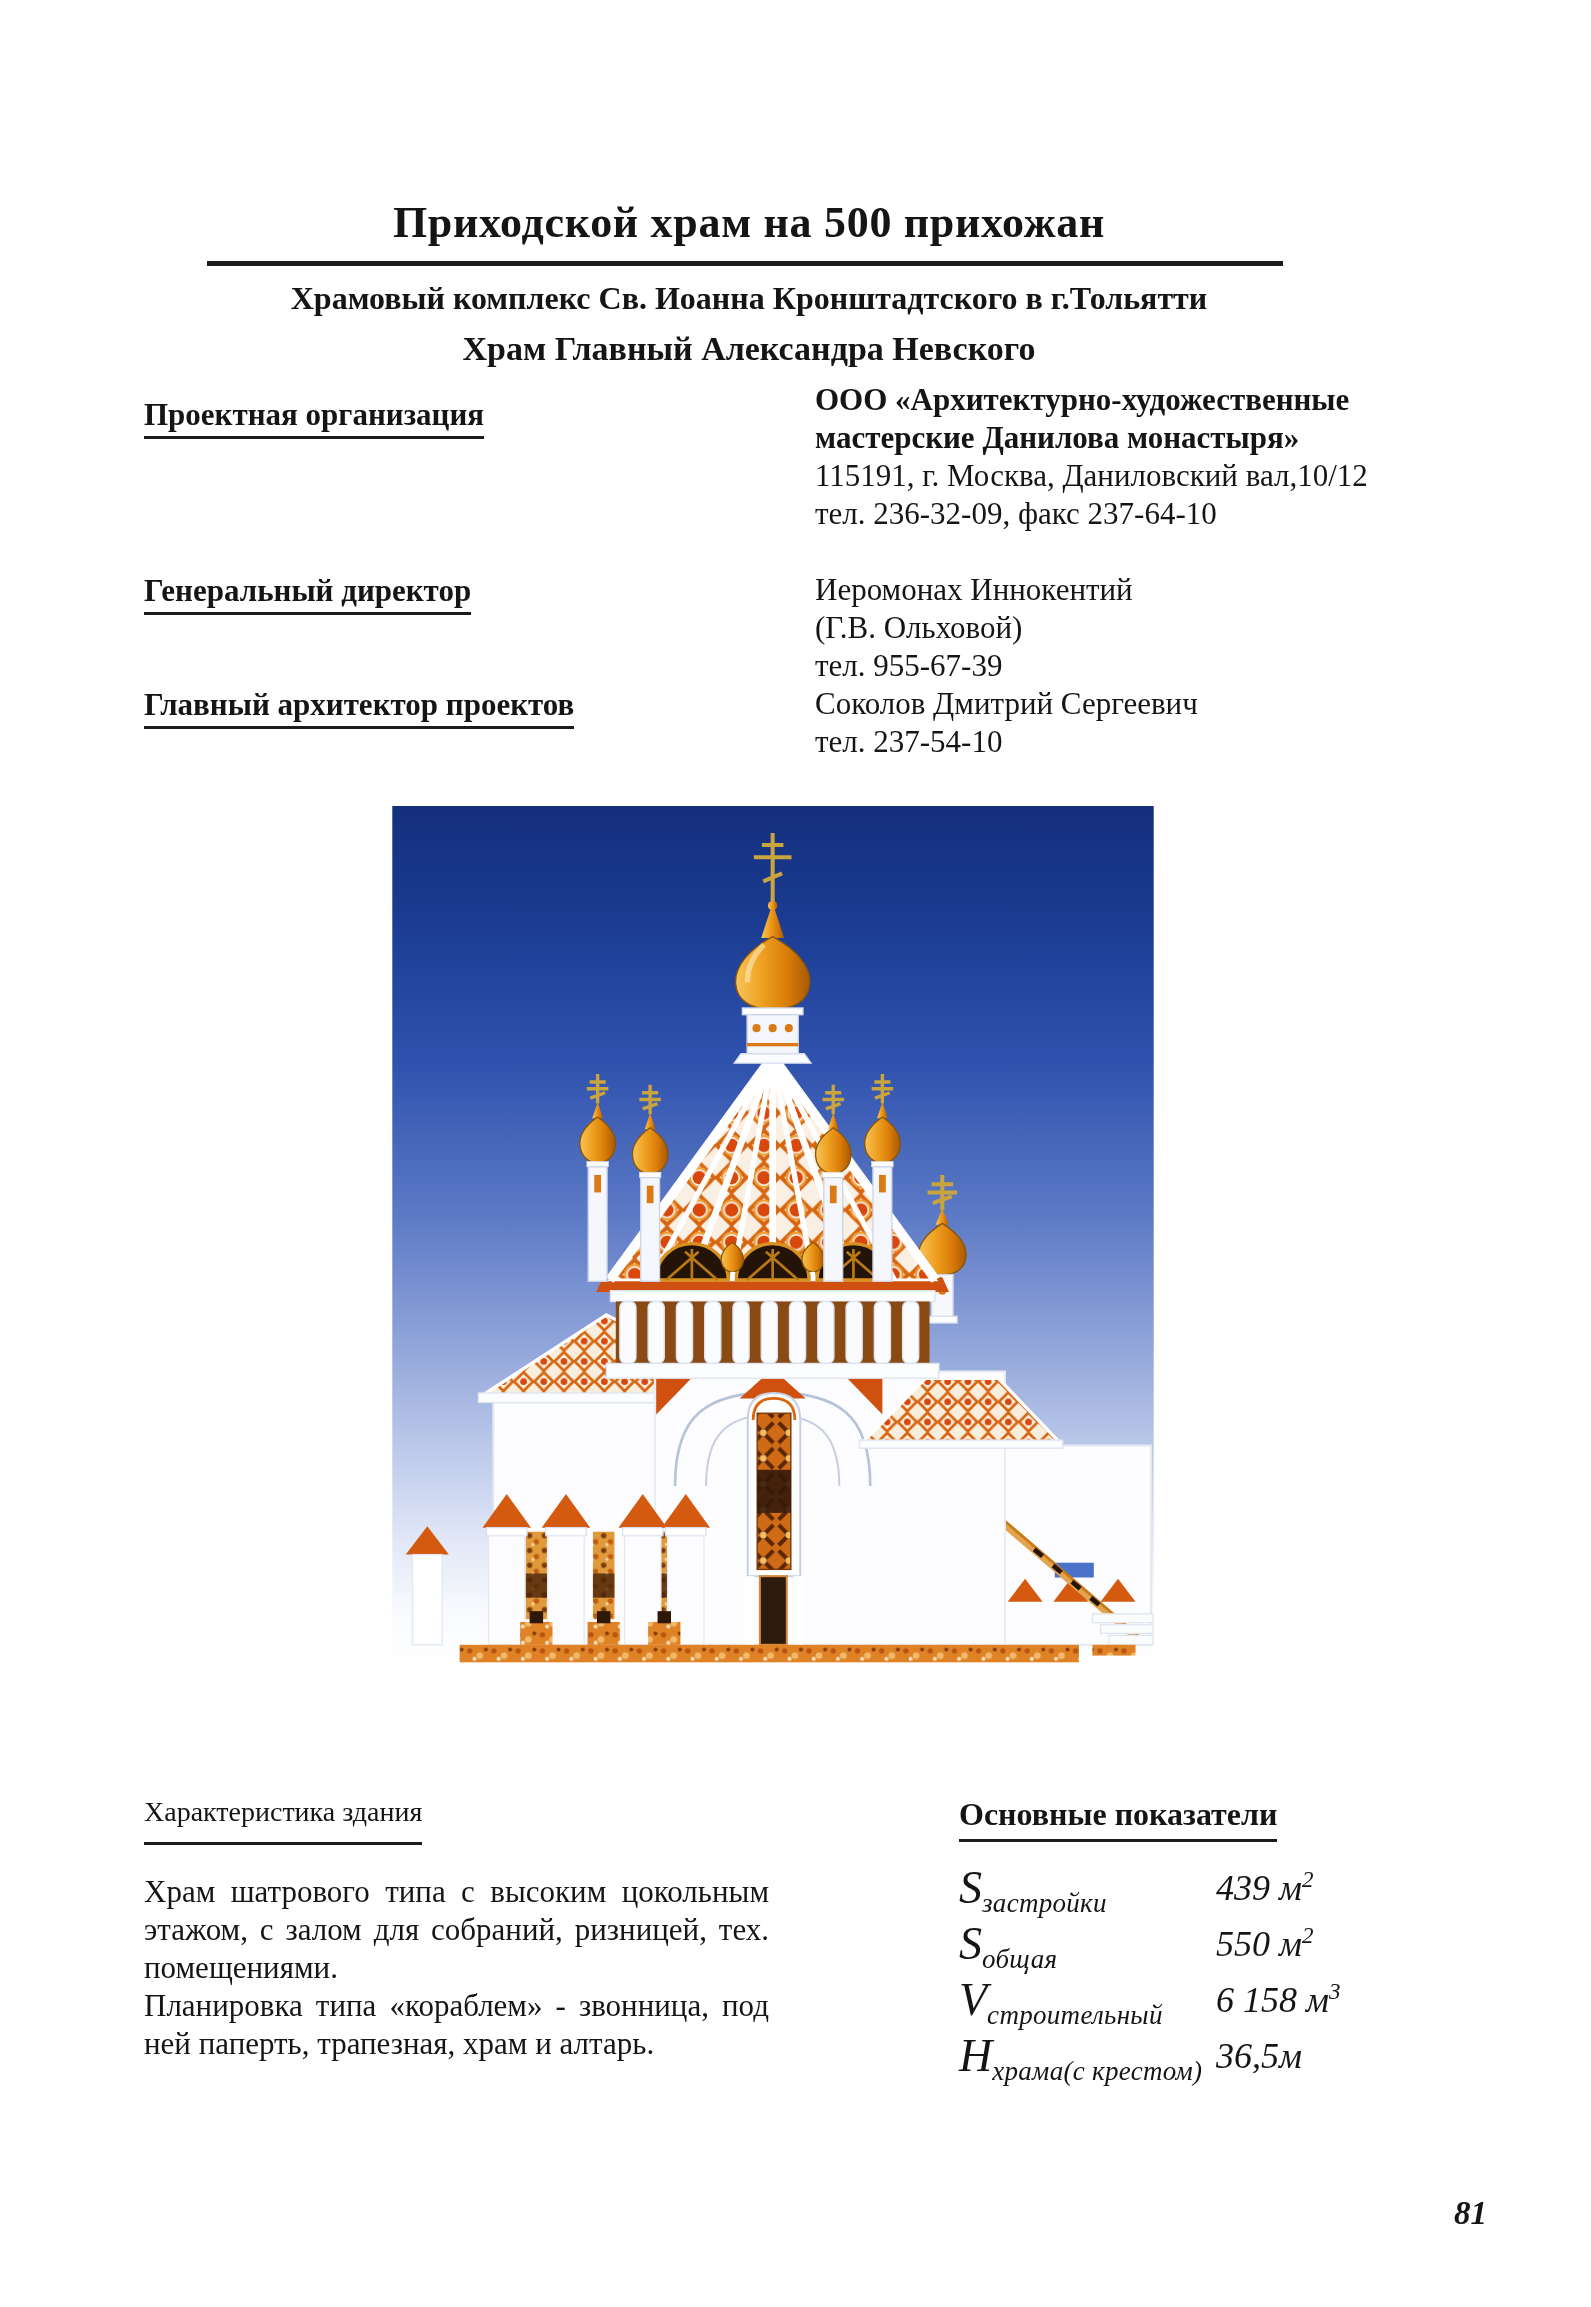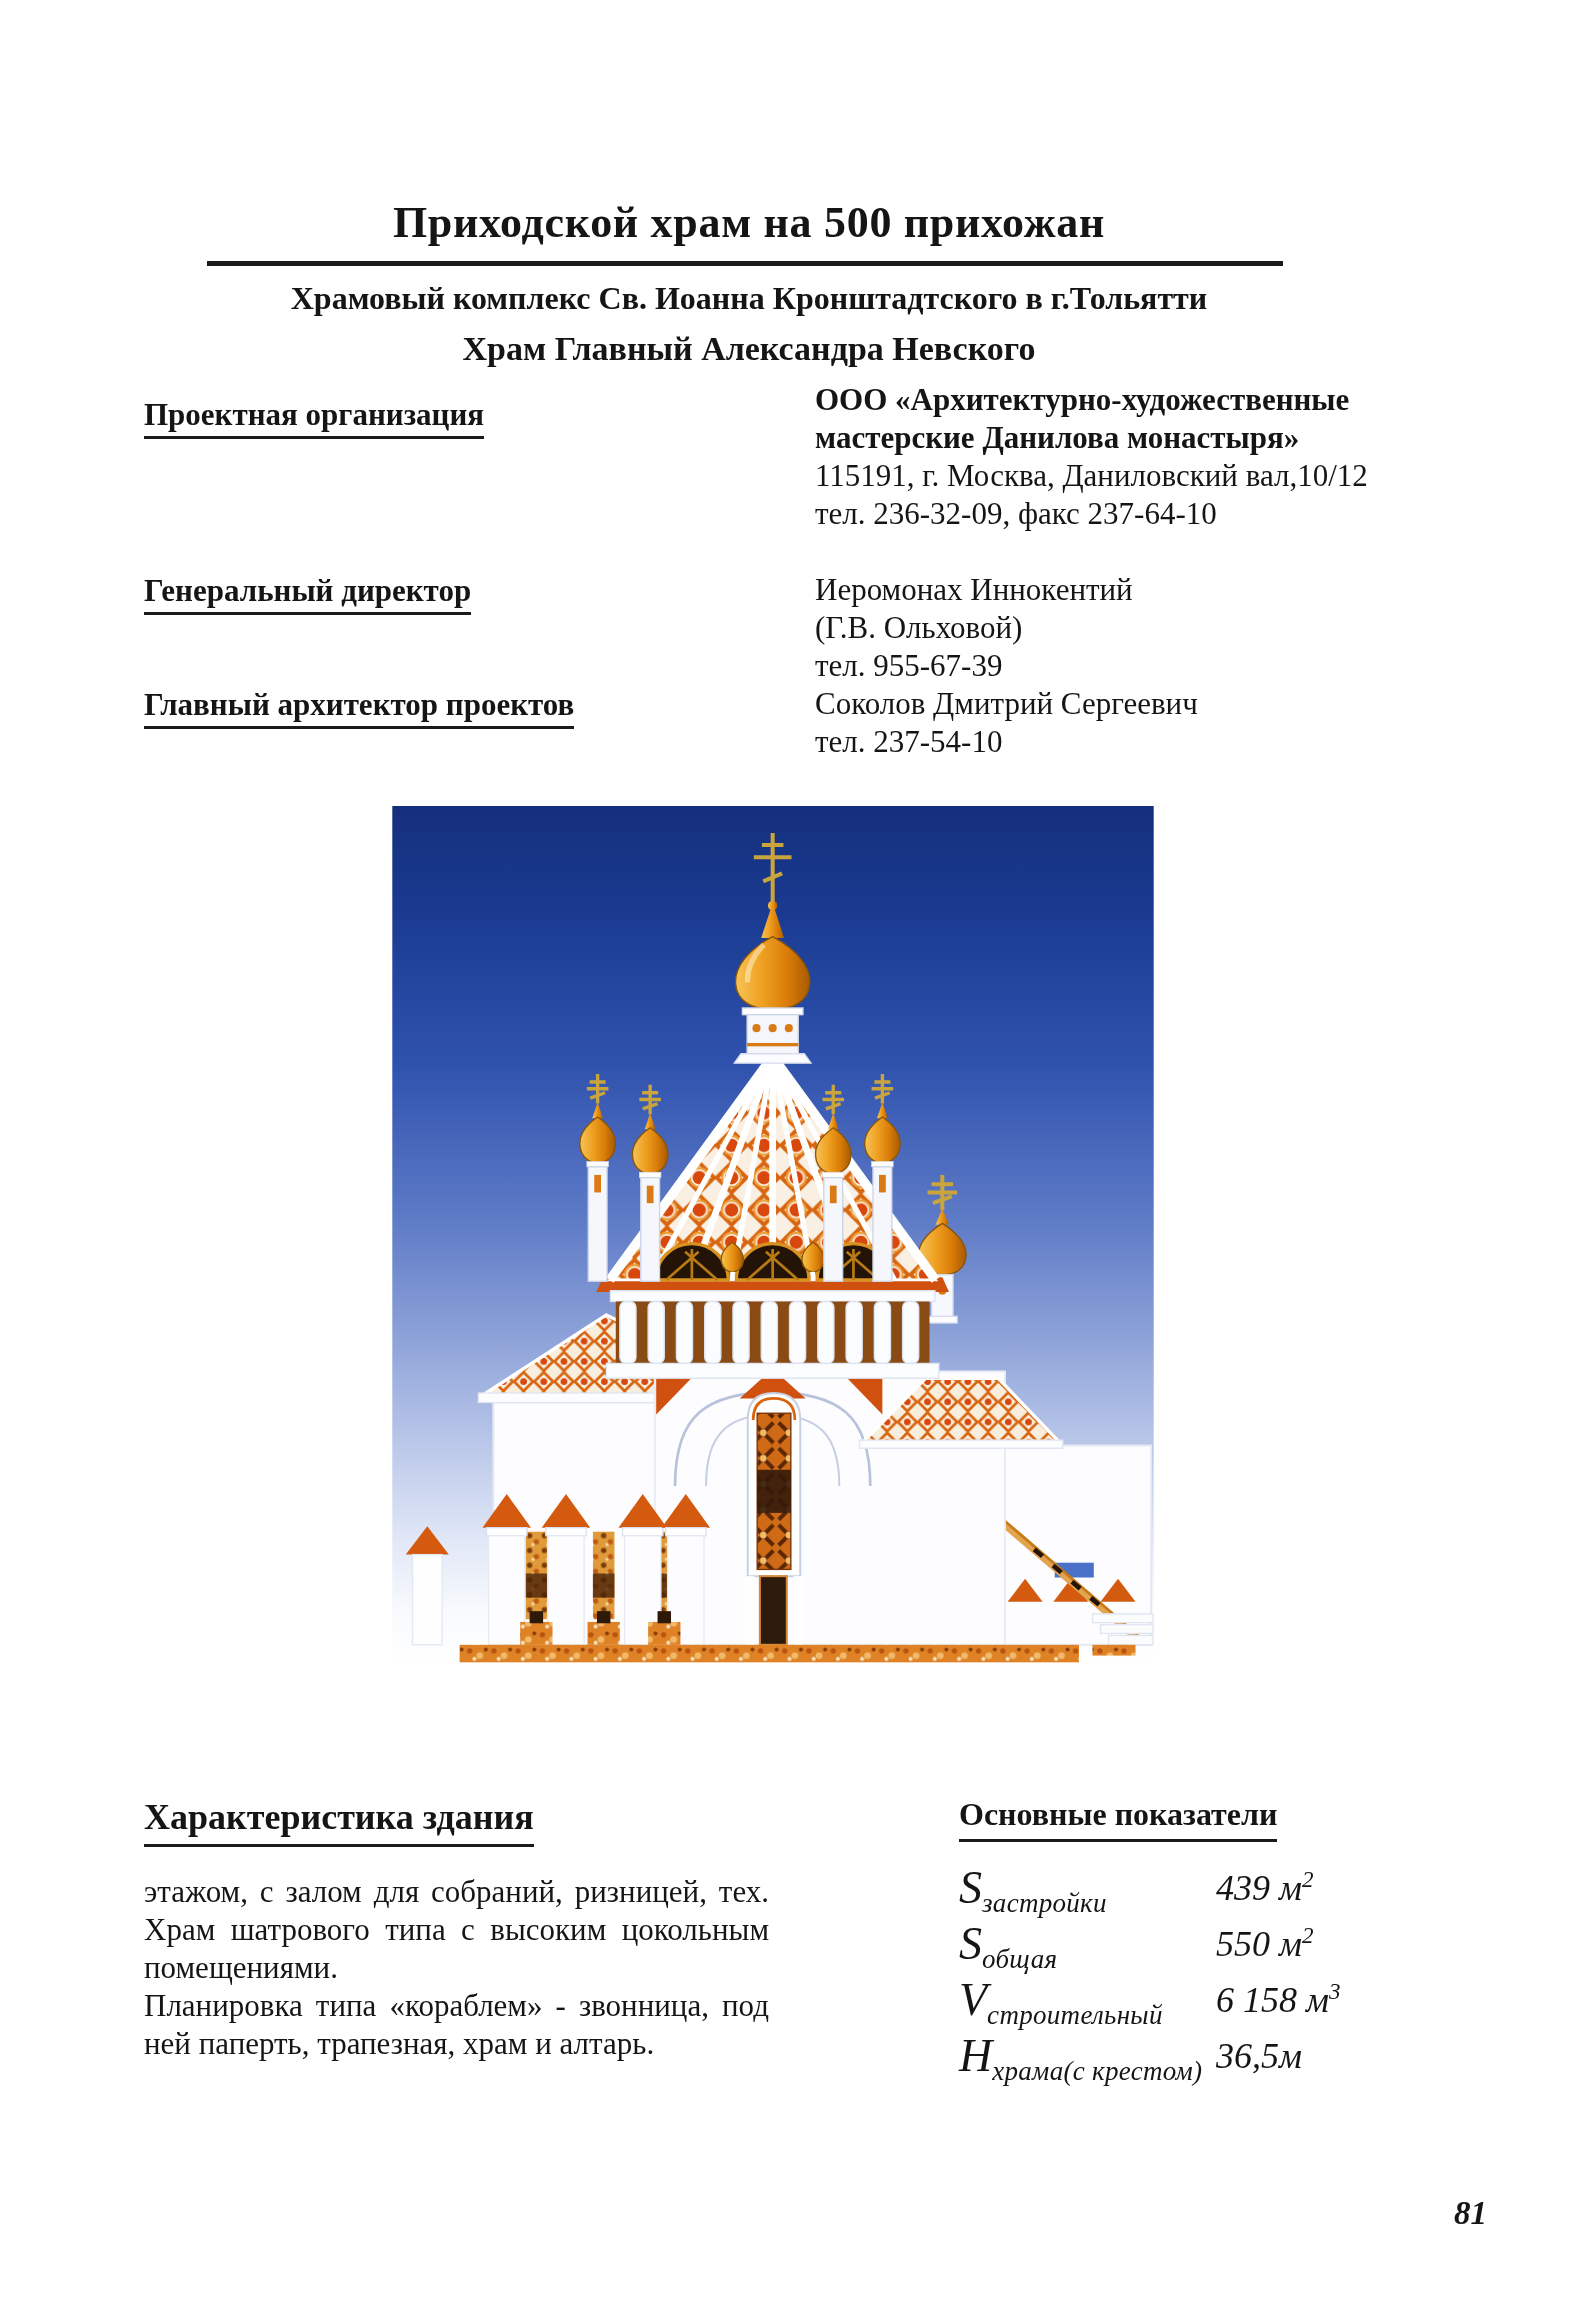--- a/index.html
+++ b/index.html
@@ -21,22 +21,22 @@
   .lbl-org{top:398px;}
   .lbl-dir{top:574px;}
   .lbl-arch{top:688px;}
   .contacts{position:absolute;left:815px;top:381px;font-size:31px;line-height:38px;white-space:nowrap;}
   .contacts .b{font-weight:700;}
   .contacts .spacer{height:38px;}
   
   .church{position:absolute;left:392px;top:806px;width:762px;height:857px;margin:0;padding:0;}
   .church svg{display:block;}
   
-  .char-heading{position:absolute;left:144px;top:1796px;font-size:36px;font-weight:700;
-    border-bottom:3.4px solid #1b1b1b;padding-bottom:6px;white-space:nowrap;}
+  .char-heading{position:absolute;left:144px;top:1796px;font-size:28px;font-weight:400;
+    border-bottom:3.4px solid #1b1b1b;padding-bottom:14px;white-space:nowrap;}
   .char-body{position:absolute;left:144px;top:1873px;width:625px;font-size:31px;line-height:38px;}
   .char-body .just{text-align:justify;text-align-last:justify;}
   .ind-heading{position:absolute;left:959px;top:1796px;font-size:32px;font-weight:700;
     border-bottom:3.4px solid #1b1b1b;padding-bottom:6px;white-space:nowrap;}
   .ind-rows{position:absolute;left:959px;top:1860px;width:498px;}
   .ind-row{position:relative;height:56px;white-space:nowrap;font-style:italic;}
   .ind-letter{font-size:46px;line-height:56px;}
   .ind-sub{font-size:27px;position:relative;top:8.8px;letter-spacing:0.3px;}
   .ind-value{position:absolute;left:257px;top:0;font-size:36px;line-height:56px;}
   .ind-sup{font-size:23px;vertical-align:super;line-height:0;}
@@ -321,22 +321,22 @@
 
       <g>
         <rect x="100" y="1246" width="920" height="26" fill="url(#groundPat)"></rect>
         <rect x="1040" y="1246" width="64" height="16" fill="url(#groundPat)"></rect>
       </g>
     </svg>
   </figure>
 
   <div class="char-heading">Характеристика здания</div>
   <div class="char-body">
+    <div class="just">Храм шатрового типа с высоким цокольным</div>
     <div class="just">этажом, с залом для собраний, ризницей, тех.</div>
-    <div class="just">Храм шатрового типа с высоким цокольным</div>
     <div>помещениями.</div>
     <div class="just">Планировка типа «кораблем» - звонница, под</div>
     <div>ней паперть, трапезная, храм и алтарь.</div>
   </div>
 
   <div class="ind-heading">Основные показатели</div>
   <div class="ind-rows">
     <div class="ind-row">
       <span class="ind-letter">S</span><span class="ind-sub">застройки</span>
       <span class="ind-value"><span>439 м</span><sup class="ind-sup">2</sup></span>

